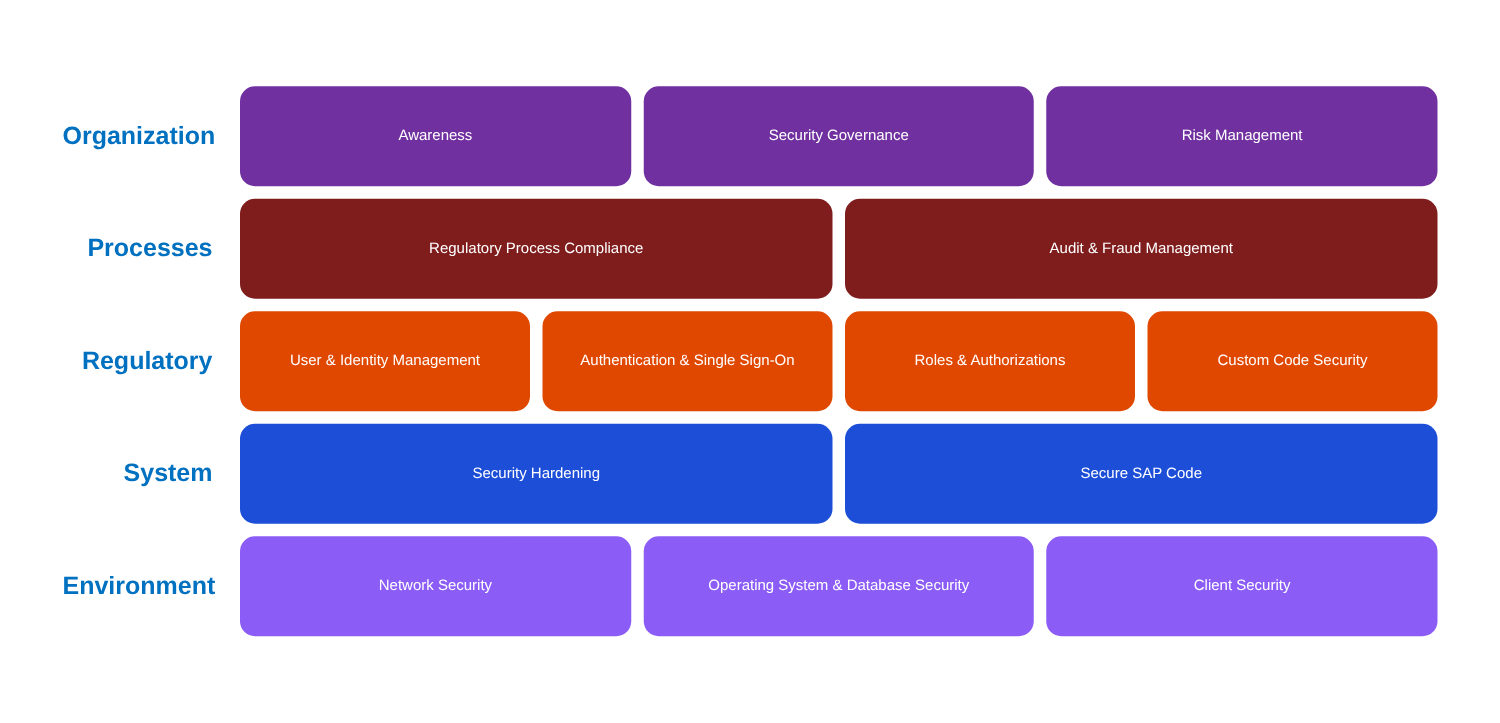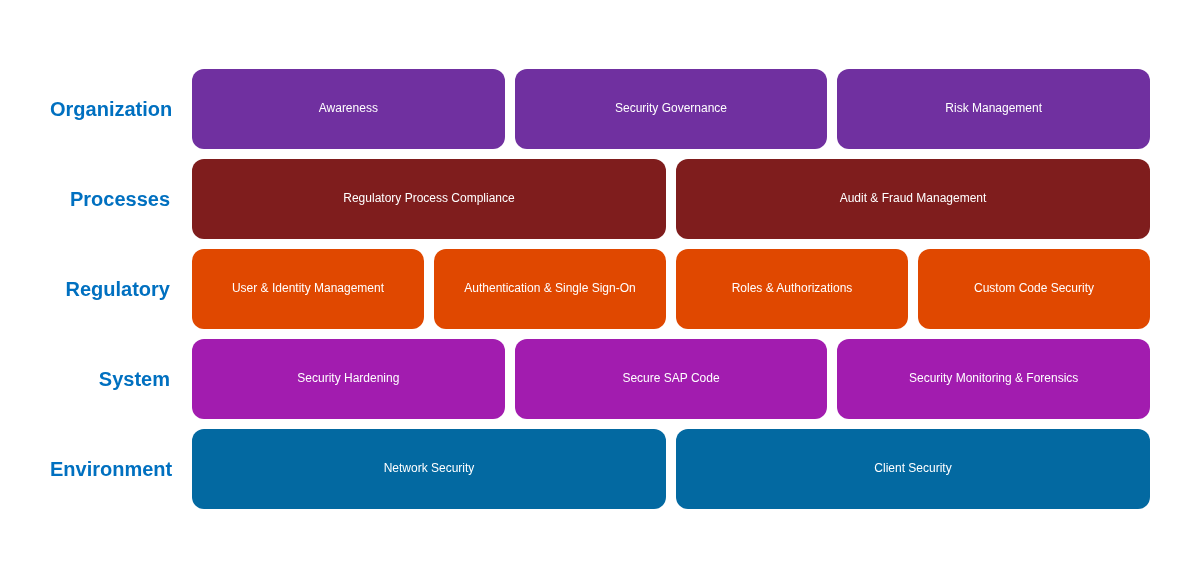--- a/index.html
+++ b/index.html
@@ -47,22 +47,22 @@
       color: #ffffff;
       font-size: 12px;
       font-weight: 500;
       padding: 14px 10px;
       min-height: 80px;
       line-height: 1.3;
     }
     .purple { background-color: #7030A0; }
     .orange { background-color: #7f1d1d; }
     .dark-orange { background-color: #E04800; }
-    .green { background-color: #a21caf; }
-    .gray { background-color: #0369a1; }
+    .green { background-color: #1d4ed8; }
+    .gray { background-color: #8b5cf6; }
   </style>
 </head>
 <body>
 
 <div class="diagram">
     <div class="row">
       <div class="row-label">Organization</div>
       <div class="row-cells">
         <div class="cell purple">Awareness</div>
         <div class="cell purple">Security Governance</div>
@@ -83,23 +83,23 @@
         <div class="cell dark-orange">Authentication &amp; Single Sign-On</div>
         <div class="cell dark-orange">Roles &amp; Authorizations</div>
         <div class="cell dark-orange">Custom Code Security</div>
       </div>
     </div>
     <div class="row">
       <div class="row-label">System</div>
       <div class="row-cells">
         <div class="cell green">Security Hardening</div>
         <div class="cell green">Secure SAP Code</div>
-        <div class="cell green">Security Monitoring &amp; Forensics</div>
       </div>
     </div>
     <div class="row">
       <div class="row-label">Environment</div>
       <div class="row-cells">
         <div class="cell gray">Network Security</div>
+        <div class="cell gray">Operating System &amp; Database Security</div>
         <div class="cell gray">Client Security</div>
       </div>
     </div>
   </div>
 
 </body></html>

